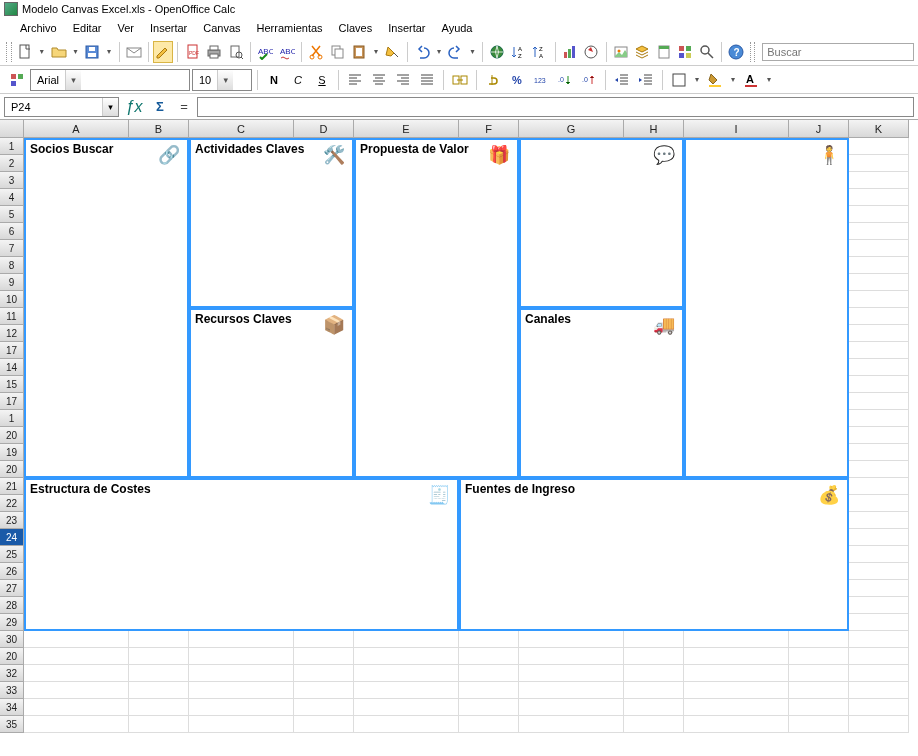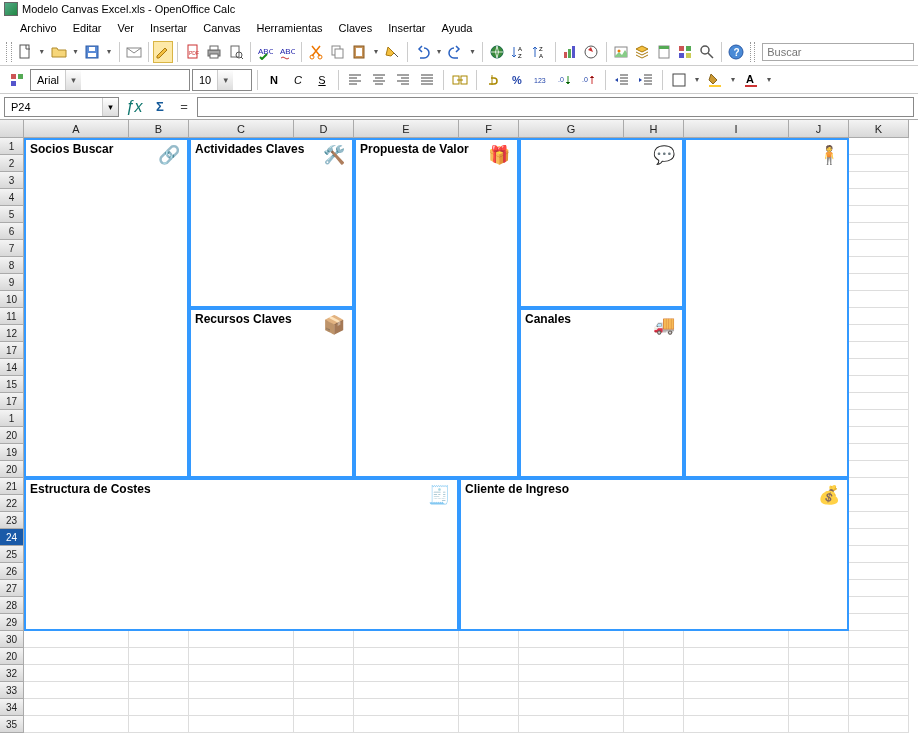--- a/index.html
+++ b/index.html
@@ -865,17 +865,17 @@
         <div class="canvas-icon">🚚</div>
       </div>
       <div class="canvas-box" style="left: 684px; top: 18px; width: 165px; height: 340px;">
         <div class="canvas-icon">🧍</div>
       </div>
       <div class="canvas-box" style="left: 24px; top: 358px; width: 435px; height: 153px;">
         <div class="canvas-title">Estructura de Costes</div>
         <div class="canvas-icon">🧾</div>
       </div>
       <div class="canvas-box" style="left: 459px; top: 358px; width: 390px; height: 153px;">
-        <div class="canvas-title">Cliente de Ingreso</div>
+        <div class="canvas-title">Fuentes de Ingreso</div>
         <div class="canvas-icon">💰</div>
       </div>
     </div>
 </div>
 
 </body></html>

